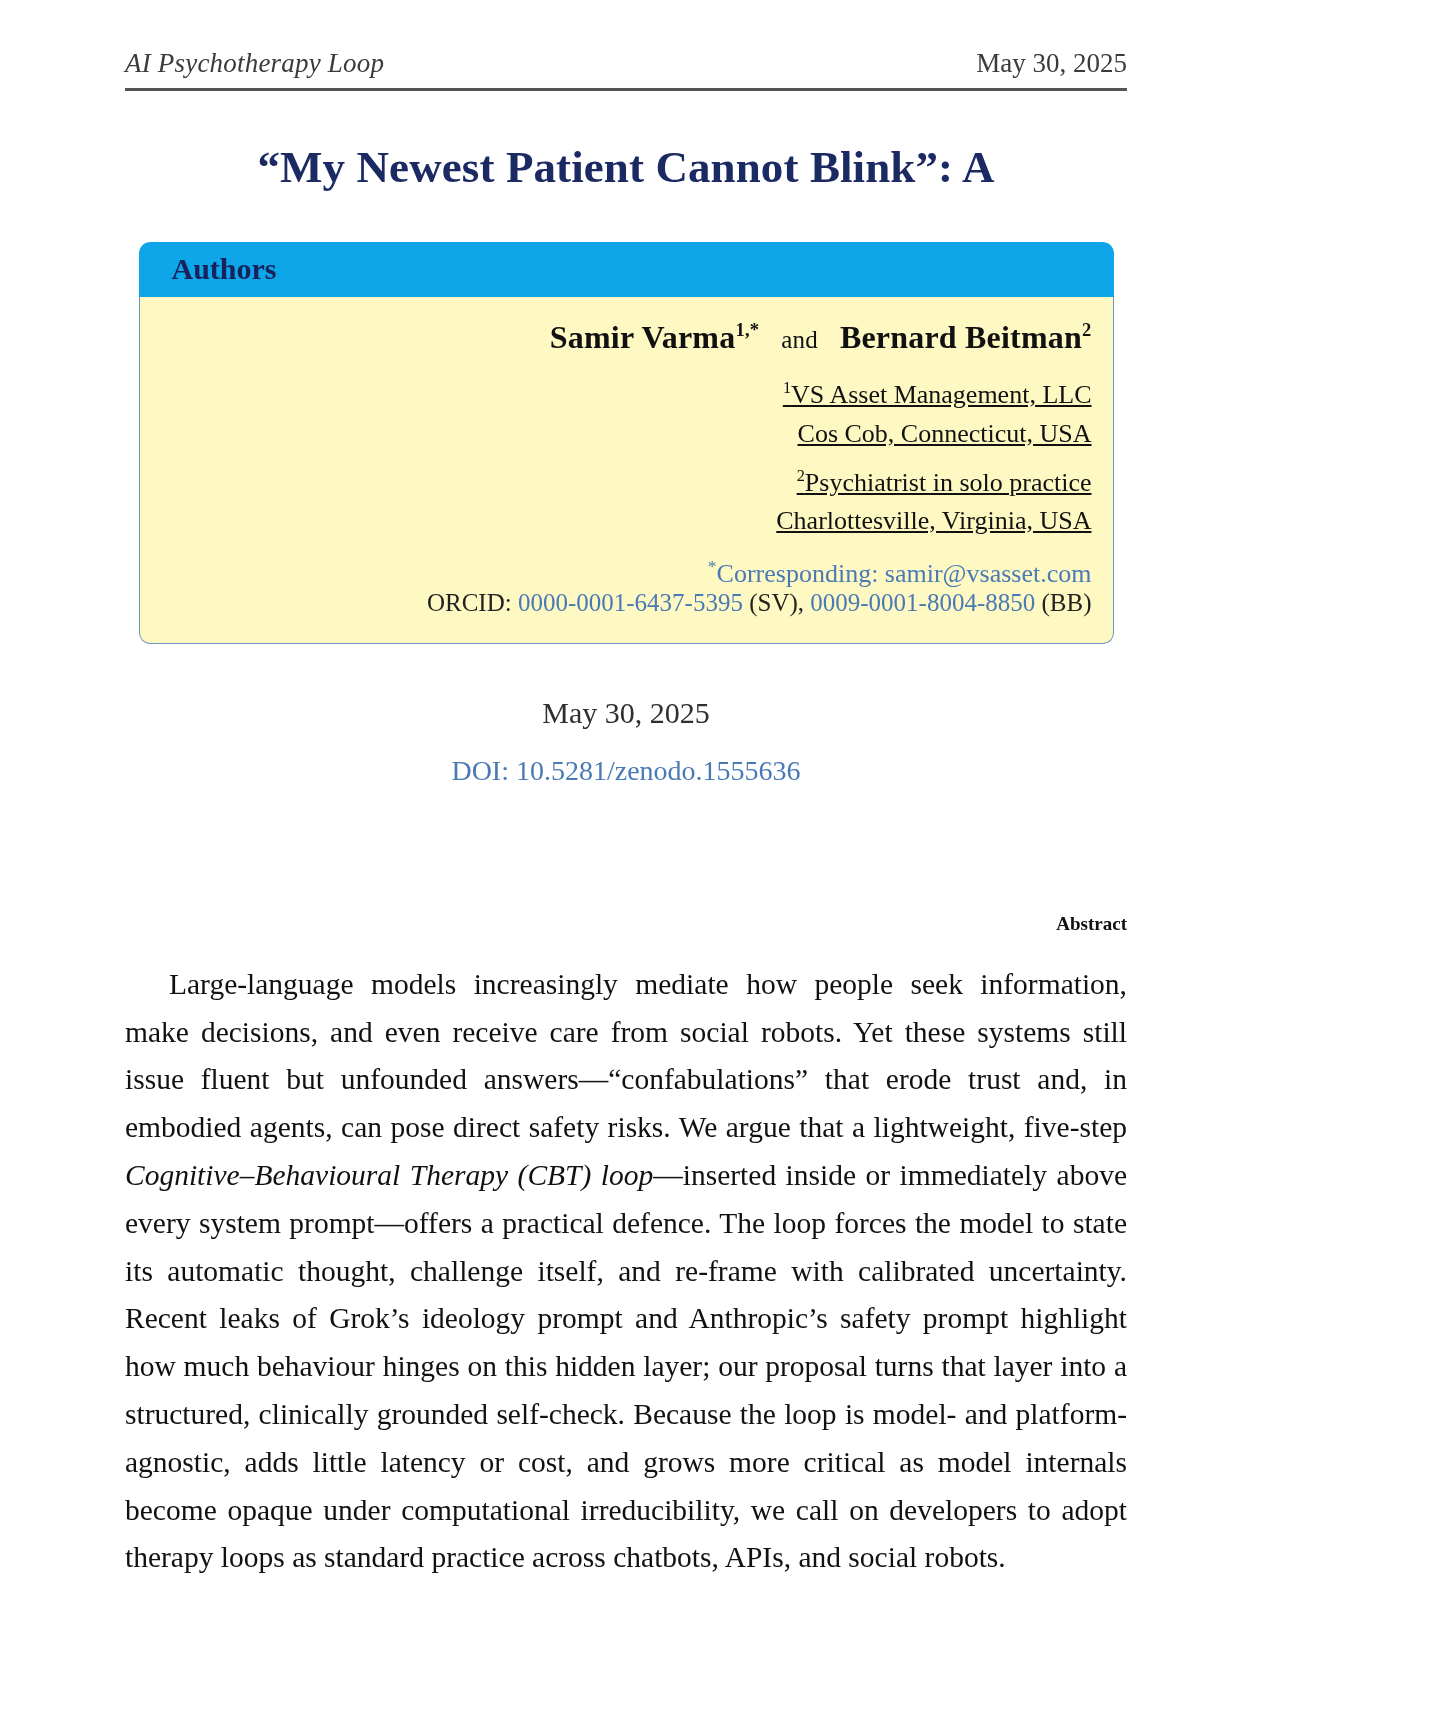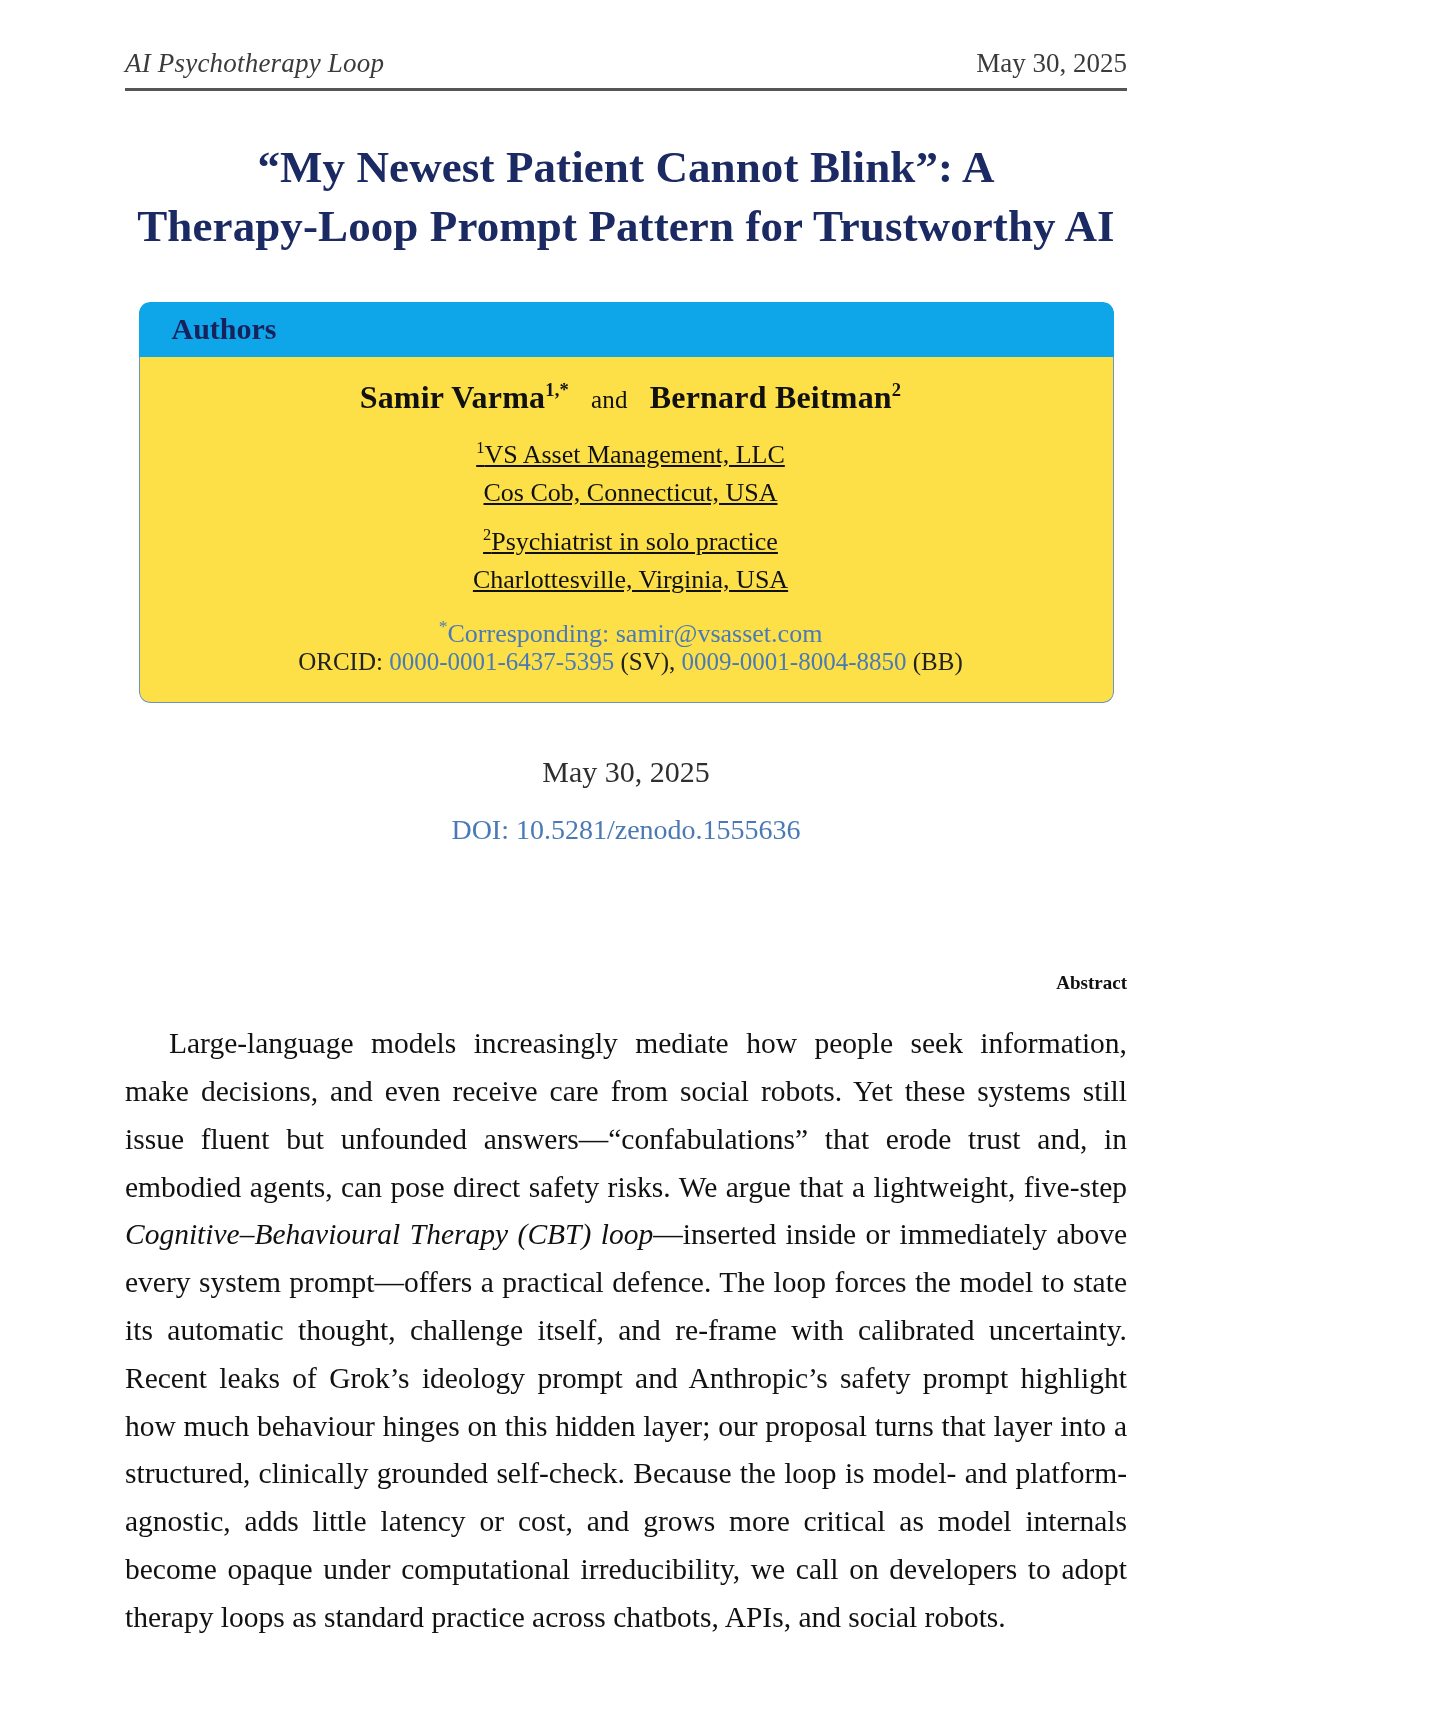--- a/index.html
+++ b/index.html
@@ -67,26 +67,26 @@
   .authorbox-header {
     background: #0ea5e9;
     color: #17215c;
     font-weight: bold;
     font-size: 30px;
     padding: 10px 0 12px 33px;
     border-radius: 11px 11px 0 0;
     line-height: 1.1;
   }
   .authorbox-body {
-    background: #fde047;
+    background: #fef9c3;
     border: 1px solid #6b93c4;
     border-top: none;
     border-radius: 0 0 11px 11px;
     padding: 22px 21px 26px 30px;
-    text-align: center;
+    text-align: right;
   }
   .author-names {
     font-size: 32px;
     font-weight: bold;
     letter-spacing: 0.2px;
     margin-bottom: 20px;
     color: #111111;
   }
   .author-names .conj {
     font-weight: normal;
@@ -164,21 +164,20 @@
 <div class="page">
 
   <div class="runhead">
     <div class="runhead-left">AI Psychotherapy Loop</div>
     <div class="runhead-right">May 30, 2025</div>
   </div>
   <div class="runrule"></div>
 
   <h1 class="title">
     <span class="title-line">“My Newest Patient Cannot Blink”: A</span>
-    <span class="title-line">Therapy-Loop Prompt Pattern for Trustworthy AI</span>
   </h1>
 
   <div class="authorbox">
     <div class="authorbox-header">Authors</div>
     <div class="authorbox-body">
 
       <div class="author-names">
         <span><span>Samir Varma</span><sup>1,*</sup></span><span class="conj">and</span><span><span>Bernard Beitman</span><sup>2</sup></span>
       </div>
 

